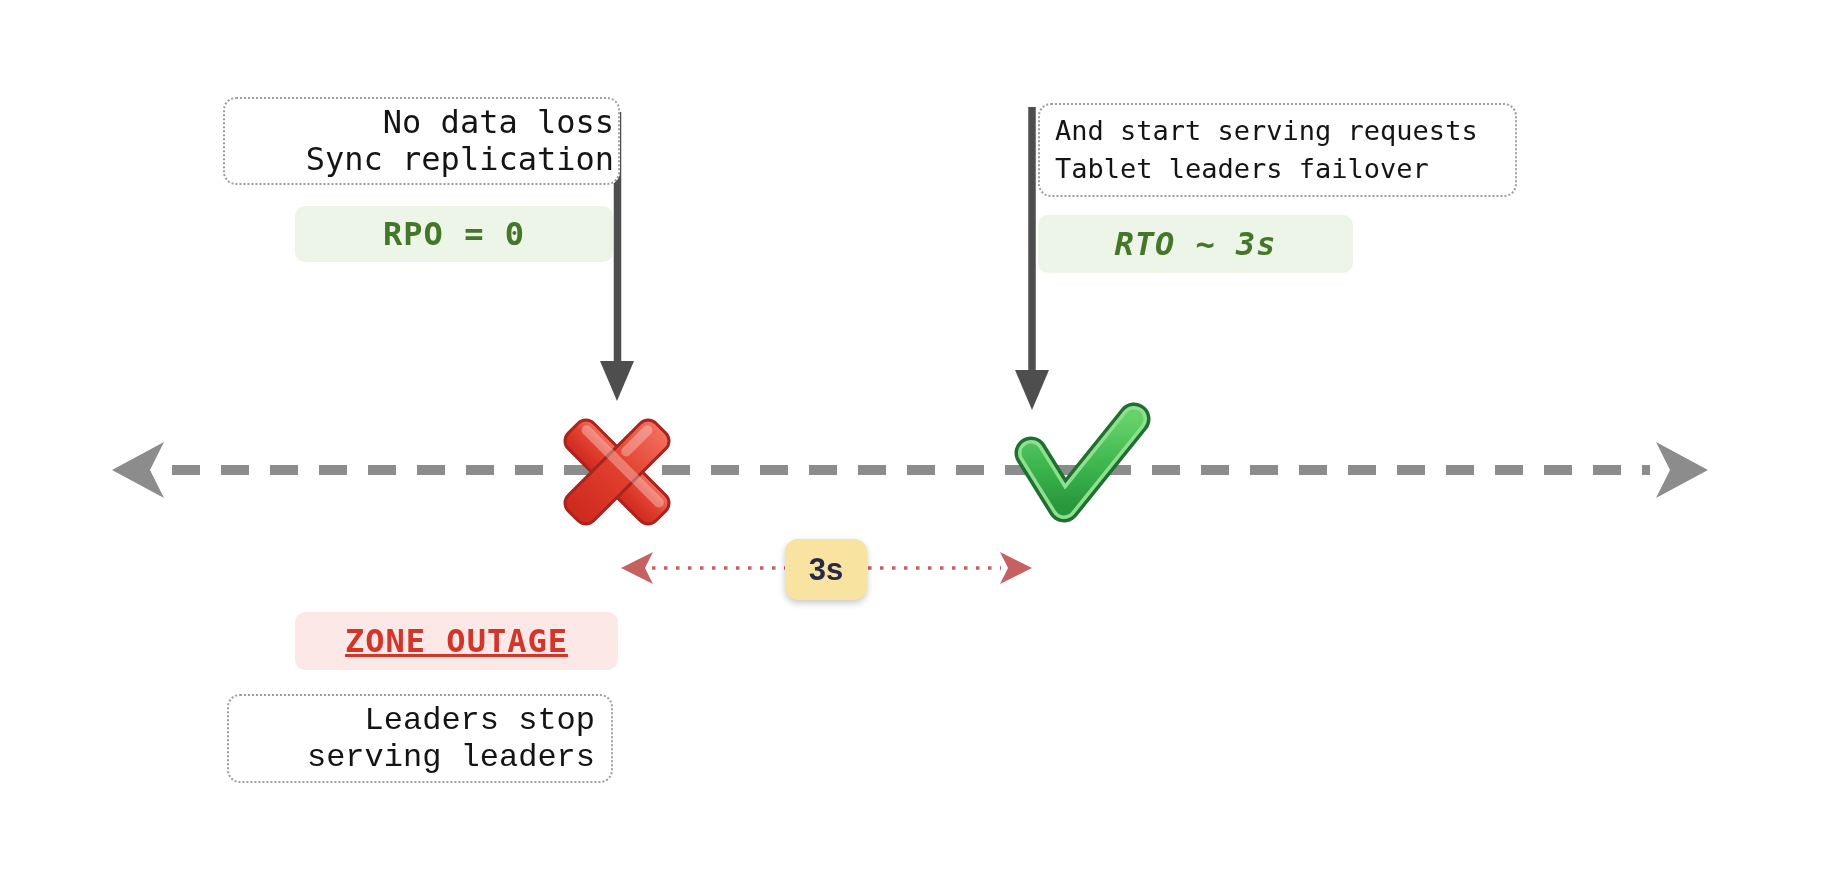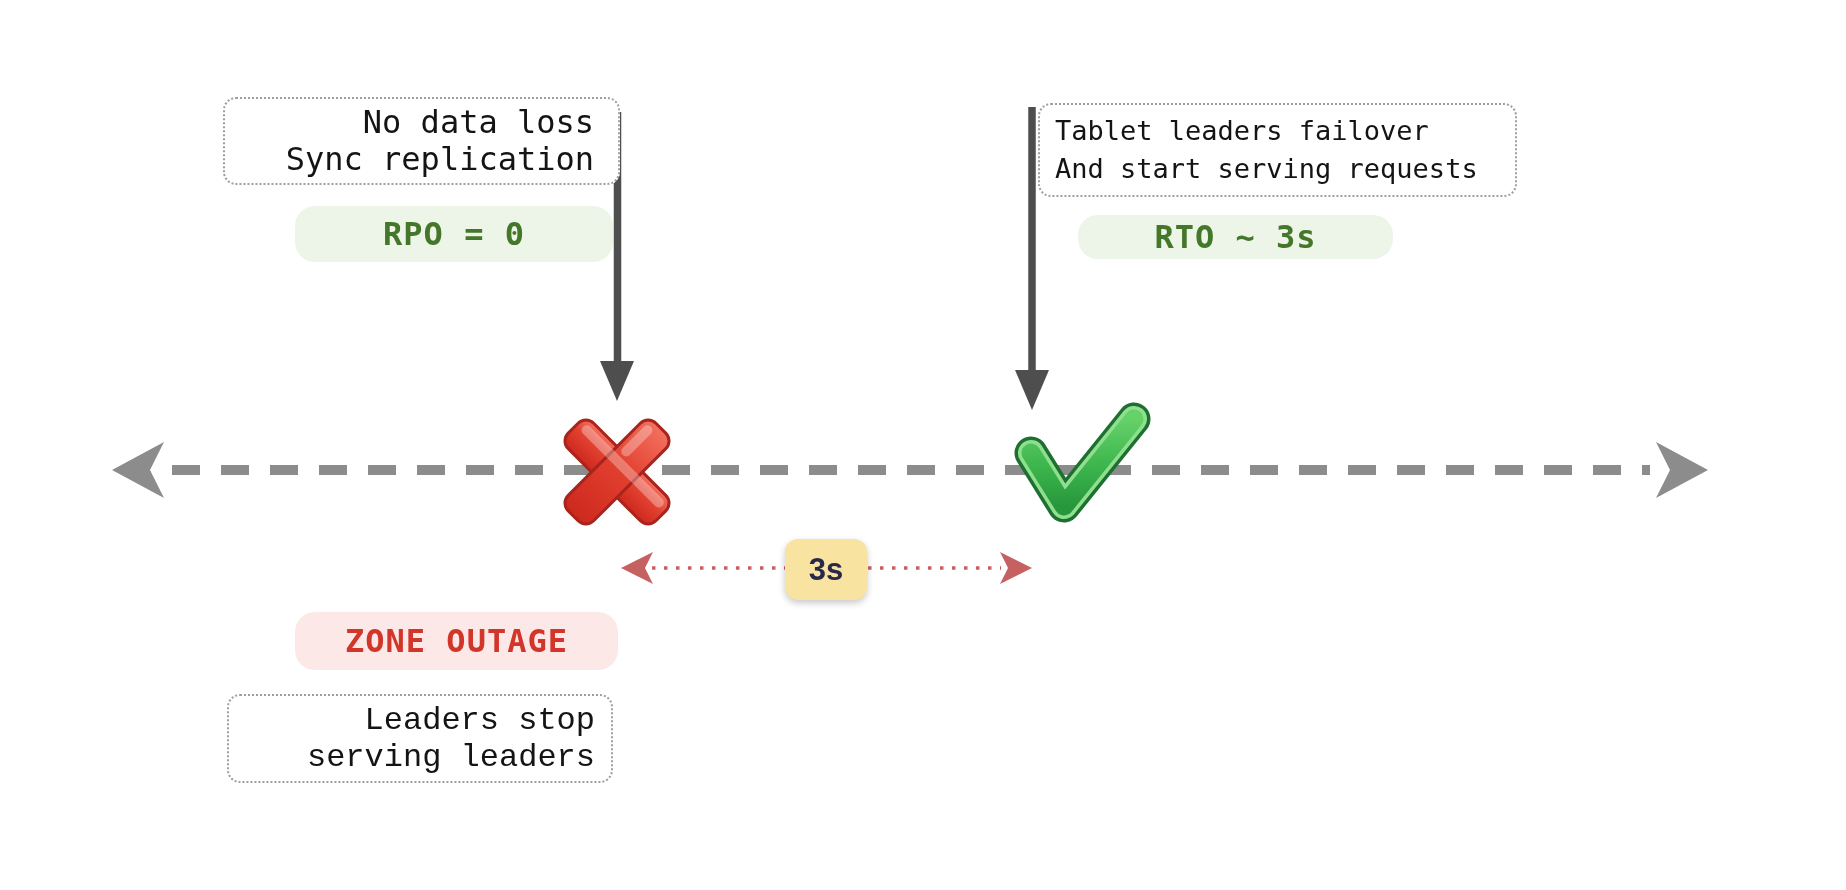--- a/index.html
+++ b/index.html
@@ -9,30 +9,30 @@
   }
   #shapes{position:absolute;left:0;top:0;width:1846px;height:890px;}
   .dotted-box{
     position:absolute;border:2px dotted var(--box-border,#9e9e9e);border-radius:13px;
     display:flex;flex-direction:column;justify-content:center;
     color:var(--text-dark,#141414);background:#fff;
     font-size:32px;line-height:37px;white-space:pre;box-sizing:border-box;
   }
   .pill{
     position:absolute;display:flex;align-items:center;justify-content:center;
-    border-radius:20px;font-weight:bold;font-size:32px;letter-spacing:1px;
+    border-radius:10px;font-weight:bold;font-size:32px;letter-spacing:1px;
     box-sizing:border-box;
     text-align:center;
   }
   .pill.green{background:var(--green-bg,#edf5e8);color:var(--green-text,#45772b);}
-  .pill.red{background:var(--red-bg,#fce9e7);color:var(--red-text,#d2352a);}
-  #note-no-data-loss{left:223px;top:97px;width:397px;height:88px;text-align:right;padding-right:24px;}
+  .pill.red{background:var(--red-bg,#fce9e7);color:var(--red-text,#d2352a);text-decoration:underline;}
+  #note-no-data-loss{left:223px;top:97px;width:397px;height:88px;text-align:right;padding-right:4px;}
   #rpo-badge{left:295px;top:206px;width:318px;height:56px;}
   #note-failover{left:1038px;top:103px;width:479px;height:94px;text-align:left;padding-left:15px;font-size:27px;line-height:38px;}
-  #rto-badge{left:1078px;top:215px;width:315px;height:44px;}
+  #rto-badge{left:1038px;top:215px;width:315px;height:58px;font-style:italic;}
   #zone-outage-badge{left:295px;top:612px;width:323px;height:58px;}
   #note-leaders-stop{left:227px;top:694px;width:386px;height:89px;text-align:right;padding-right:16px;font-family:Liberation Mono, monospace;}
   #duration-badge{
     left:785px;top:539px;width:82px;height:61px;border-radius:13px;
     background:var(--yellow-bg,#f8e3a1);color:var(--navy-text,#28284c);
     font-family:"Liberation Sans",sans-serif;font-size:31px;letter-spacing:0;
     box-shadow:0 3px 7px rgba(0,0,0,.22);
     position:absolute;display:flex;align-items:center;justify-content:center;font-weight:bold;
   }
 </style>
@@ -94,22 +94,22 @@
   <div class="dotted-box" id="note-no-data-loss">
     <span>No data loss</span>
     <span>Sync replication</span>
   </div>
 
   <div class="pill green" id="rpo-badge">
     <span>RPO = 0</span>
   </div>
 
   <div class="dotted-box" id="note-failover">
+    <span>And start serving requests</span>
     <span>Tablet leaders failover</span>
-    <span>And start serving requests</span>
   </div>
 
   <div class="pill green" id="rto-badge">
     <span>RTO ~ 3s</span>
   </div>
 
   <div id="duration-badge">
     <span>3s</span>
   </div>
 

